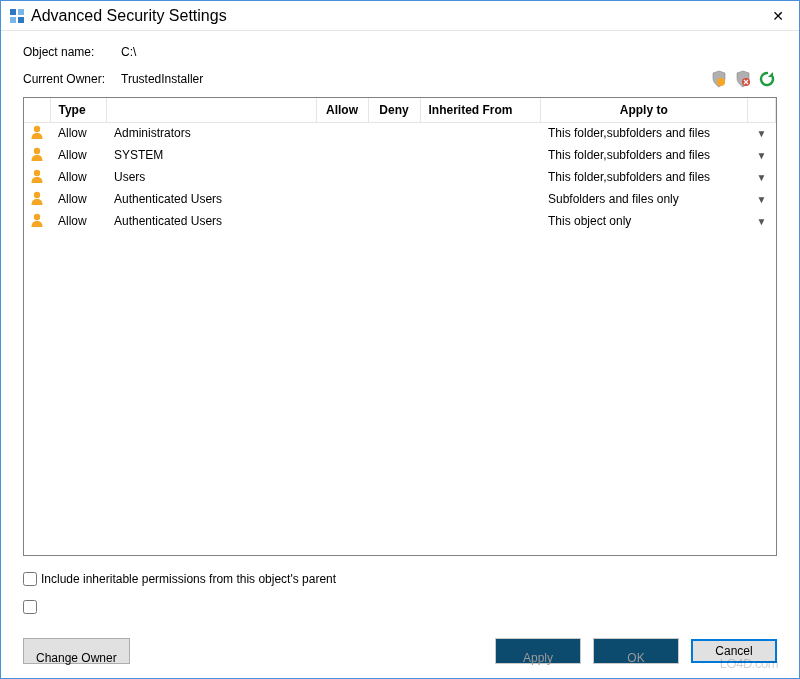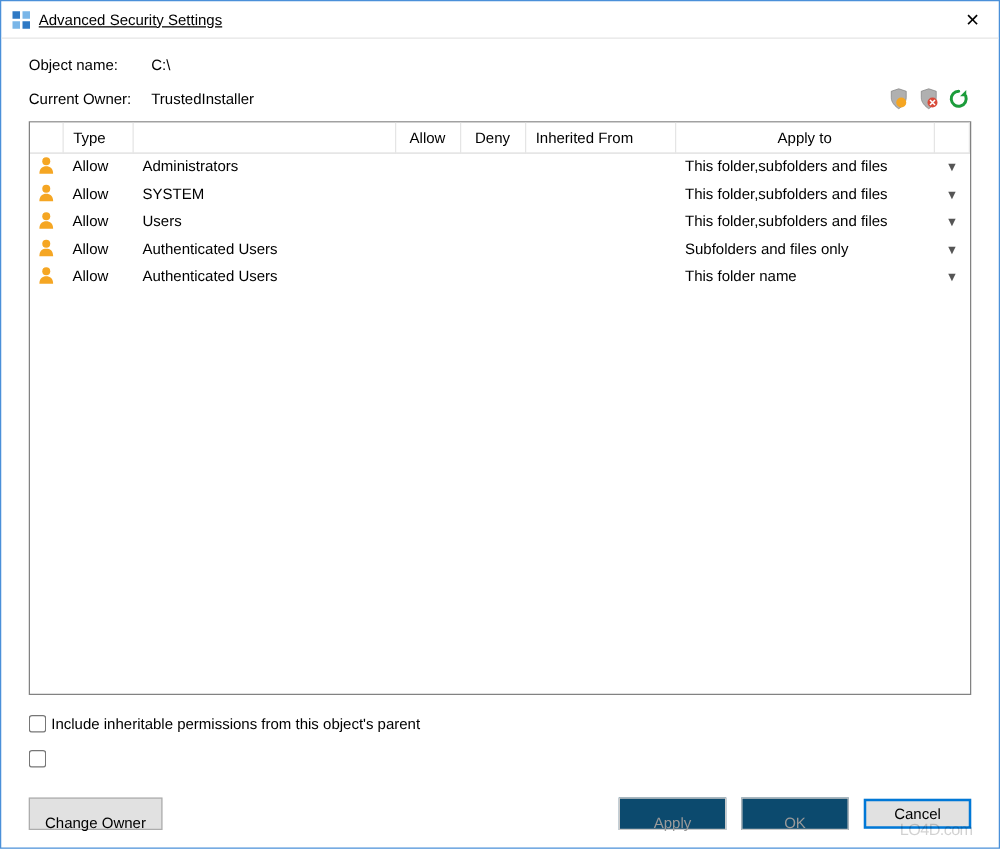--- a/index.html
+++ b/index.html
@@ -20,21 +20,21 @@
       padding: 0 8px;
       border-bottom: 1px solid #e5e5e5;
     }
     .titlebar .app-icon {
       width: 16px; height: 16px;
       margin-right: 6px;
       display: inline-flex;
       align-items: center;
       justify-content: center;
     }
-    .titlebar .title { flex: 1; font-size: 12px; text-decoration: underline; }
+    .titlebar .title { flex: 1; font-size: 16px; }
     .titlebar .close { width: 26px; text-align: center; font-size: 14px; cursor: default; }
     .content {
       padding: 14px 22px 14px 22px;
       display: flex;
       flex-direction: column;
       height: calc(100% - 30px);
     }
     .info-row {
       display: flex;
       align-items: center;
@@ -66,21 +66,21 @@
       overflow: auto;
       background: #fff;
       min-height: 0;
     }
     table {
       width: 100%;
       border-collapse: collapse;
       font-size: 12px;
     }
     thead th {
-      font-weight: normal;
+      font-weight: bold;
       text-align: left;
       padding: 4px 8px;
       border-right: 1px solid #e5e5e5;
       border-bottom: 1px solid #e5e5e5;
       background: #fff;
       height: 24px;
       white-space: nowrap;
     }
     thead th.center { text-align: center; }
     tbody td {
@@ -277,21 +277,21 @@
           <tr>
             <td class="col-icon"><span class="user-ico"><svg width="16" height="16" viewBox="0 0 16 16">
   <circle cx="8" cy="5" r="3.2" fill="#f5a623"></circle>
   <path d="M2.5 15 C2.5 10.5 5 9 8 9 C11 9 13.5 10.5 13.5 15 Z" fill="#f5a623"></path>
 </svg></span></td>
             <td class="col-type">Allow</td>
             <td class="col-principal">Authenticated Users</td>
             <td class="col-allow"></td>
             <td class="col-deny"></td>
             <td class="col-inherit"></td>
-            <td class="col-apply">This folder name</td>
+            <td class="col-apply">This object only</td>
             <td class="col-drop"><span class="chev">▼</span></td>
           </tr>
         </tbody>
     </table>
   </div>
 
   <div class="checks">
     <label class="chk-row">
       <input type="checkbox" style="">
       <span>Include inheritable permissions from this object's parent</span>

